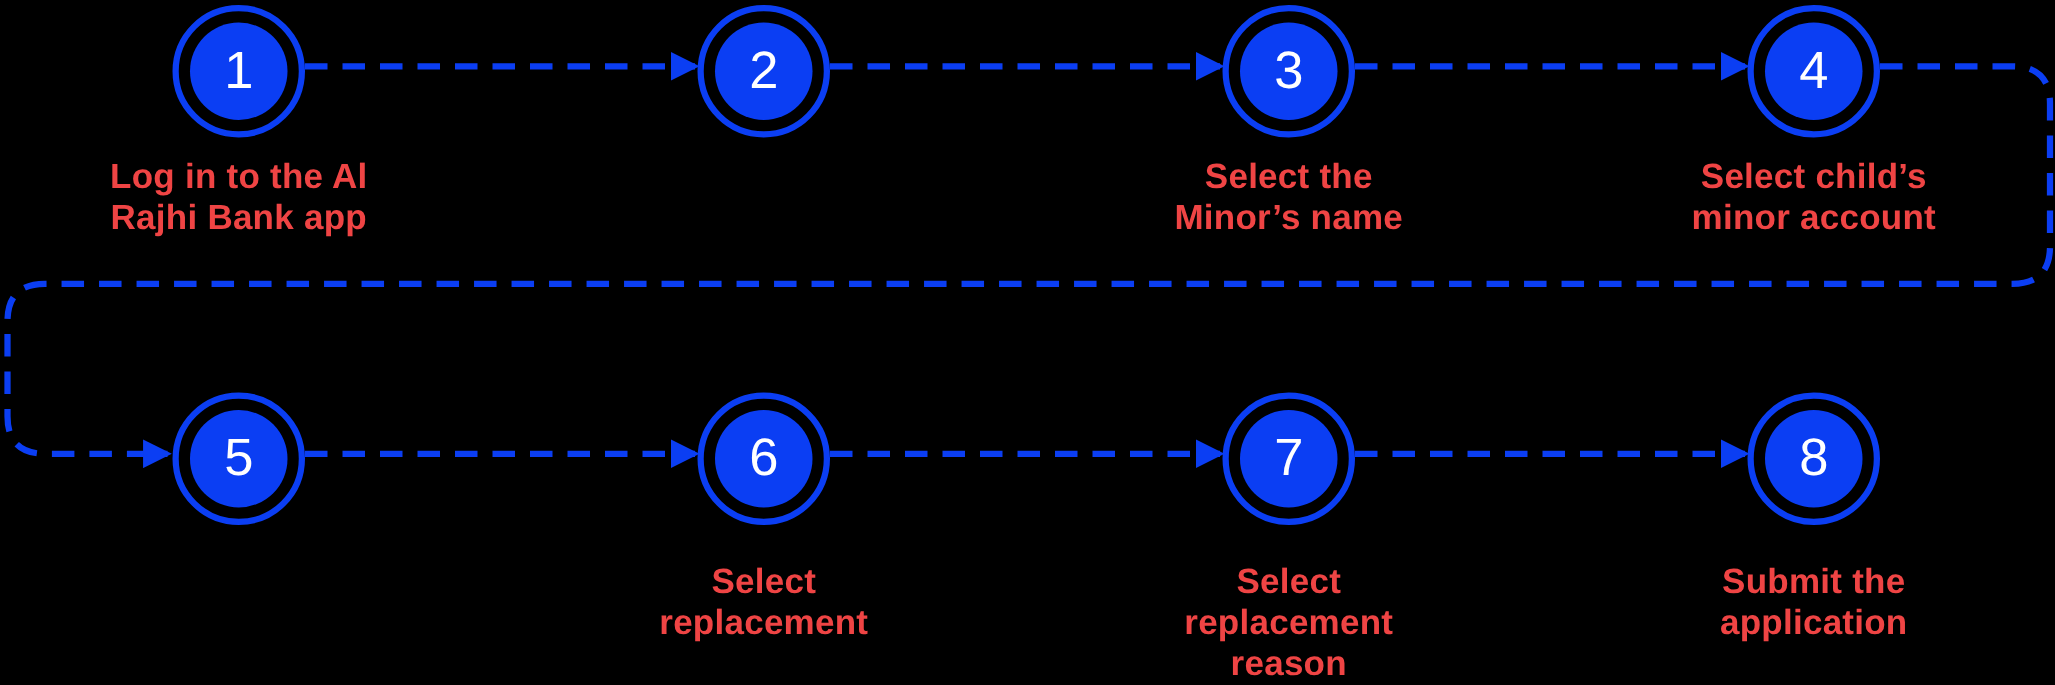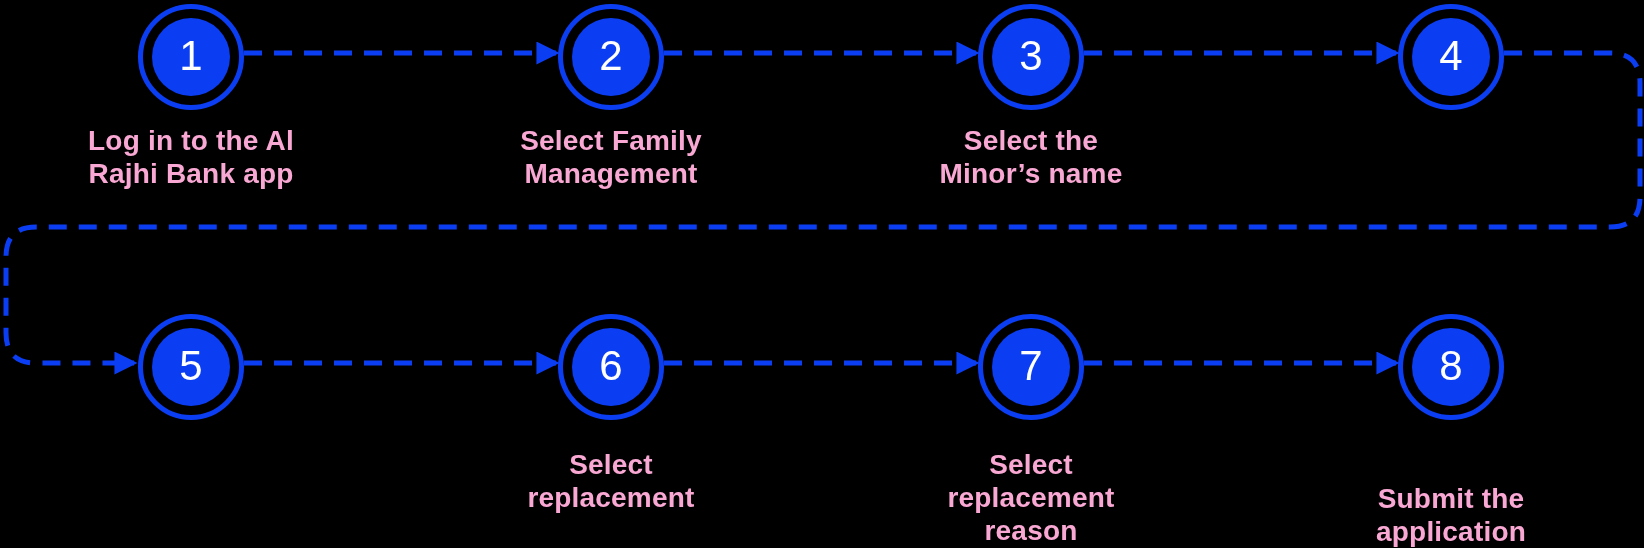--- a/index.html
+++ b/index.html
@@ -45,21 +45,21 @@
     color: #ffffff;
     font-size: 42px;
     font-weight: 400;
     line-height: 1;
     transform: translateY(-1px);
   }
   .step-label {
     position: absolute;
     width: 280px;
     text-align: center;
-    color: #f9a8d4;
+    color: #ef4444;
     font-size: 28px;
     font-weight: 600;
     line-height: 33px;
     white-space: pre-line;
     letter-spacing: 0.2px;
   }
 </style>
 </head>
 <body>
 
@@ -98,24 +98,24 @@
     </div>
   </div>
   <div class="step-circle" style="left:1398px; top:4px;">
     <div class="circle-inner">
       <span class="step-number">4</span>
     </div>
   </div>
 
   <div class="step-label" style="left:51px; top:124px;">Log in to the Al
 Rajhi Bank app</div>
-  <div class="step-label" style="left:471px; top:124px;">Select Family
-Management</div>
   <div class="step-label" style="left:891px; top:124px;text-align:center;">Select the
 Minor’s name</div>
+  <div class="step-label" style="left:1311px; top:124px;">Select child’s
+minor account</div>
 
   <div class="step-circle" style="left:138px; top:314px;">
     <div class="circle-inner">
       <span class="step-number">5</span>
     </div>
   </div>
   <div class="step-circle" style="left:558px; top:314px;">
     <div class="circle-inner">
       <span class="step-number">6</span>
     </div>
@@ -129,16 +129,16 @@
     <div class="circle-inner">
       <span class="step-number">8</span>
     </div>
   </div>
 
   <div class="step-label" style="left:471px; top:448px;">Select
 replacement</div>
   <div class="step-label" style="left:891px; top:448px;">Select
 replacement
 reason</div>
-  <div class="step-label" style="left:1311px; top:448px;margin-top:34px;">Submit the
+  <div class="step-label" style="left:1311px; top:448px;">Submit the
 application</div>
 
 </div>
 
 </body></html>

